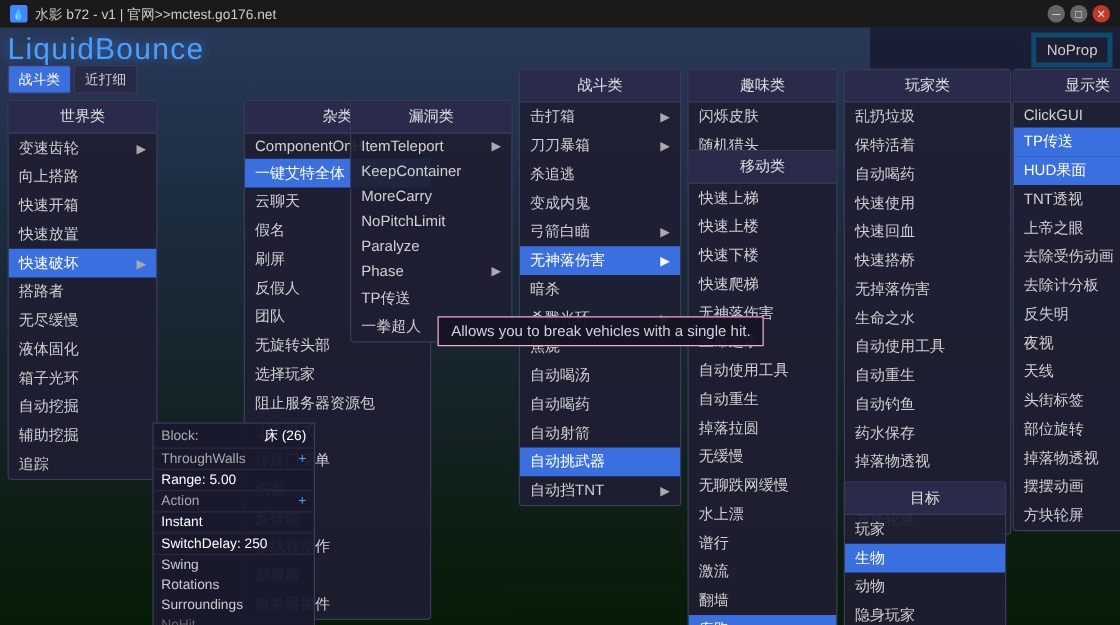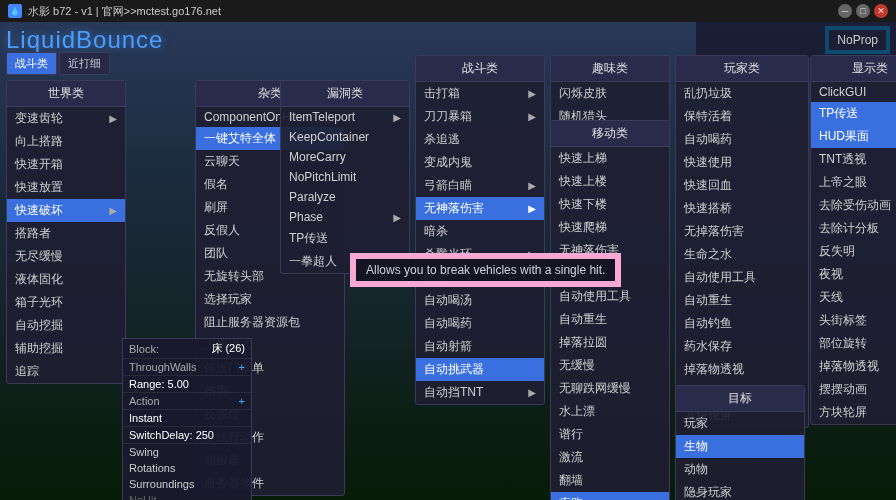--- a/index.html
+++ b/index.html
@@ -128,21 +128,21 @@
     }
     .nav-tab.active {
       background: #3a6fdf;
       color: white;
     }
 
     
     .tooltip {
       position: absolute;
       background: rgba(20,20,35,0.95);
-      border: 6px solid #f9a8d4;
+      border: 1px solid #f9a8d4;
       padding: 4px 10px;
       font-size: 12px;
       color: #d0d0e0;
       z-index: 50;
       white-space: nowrap;
     }
 
     
     .property-panel {
       position: absolute;

